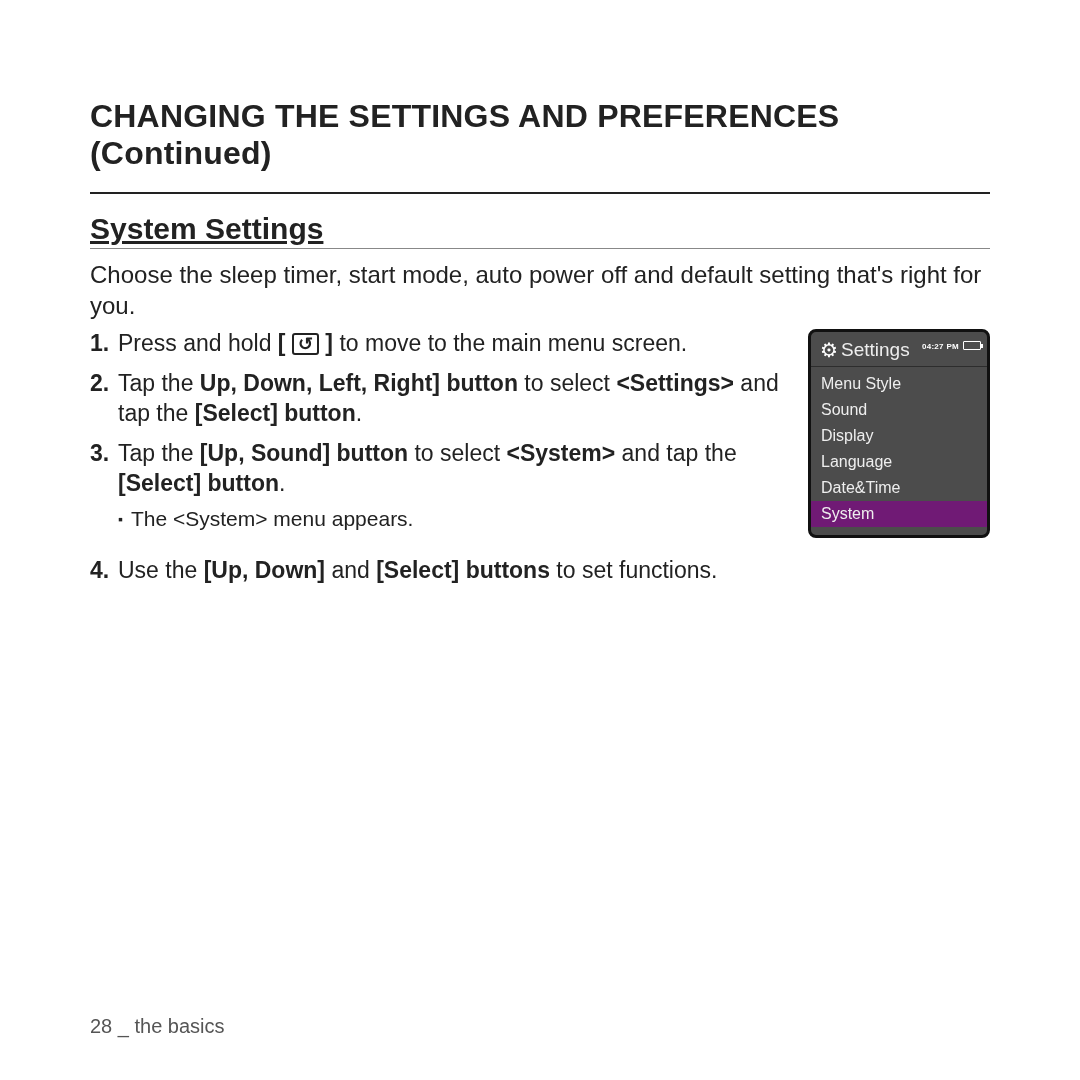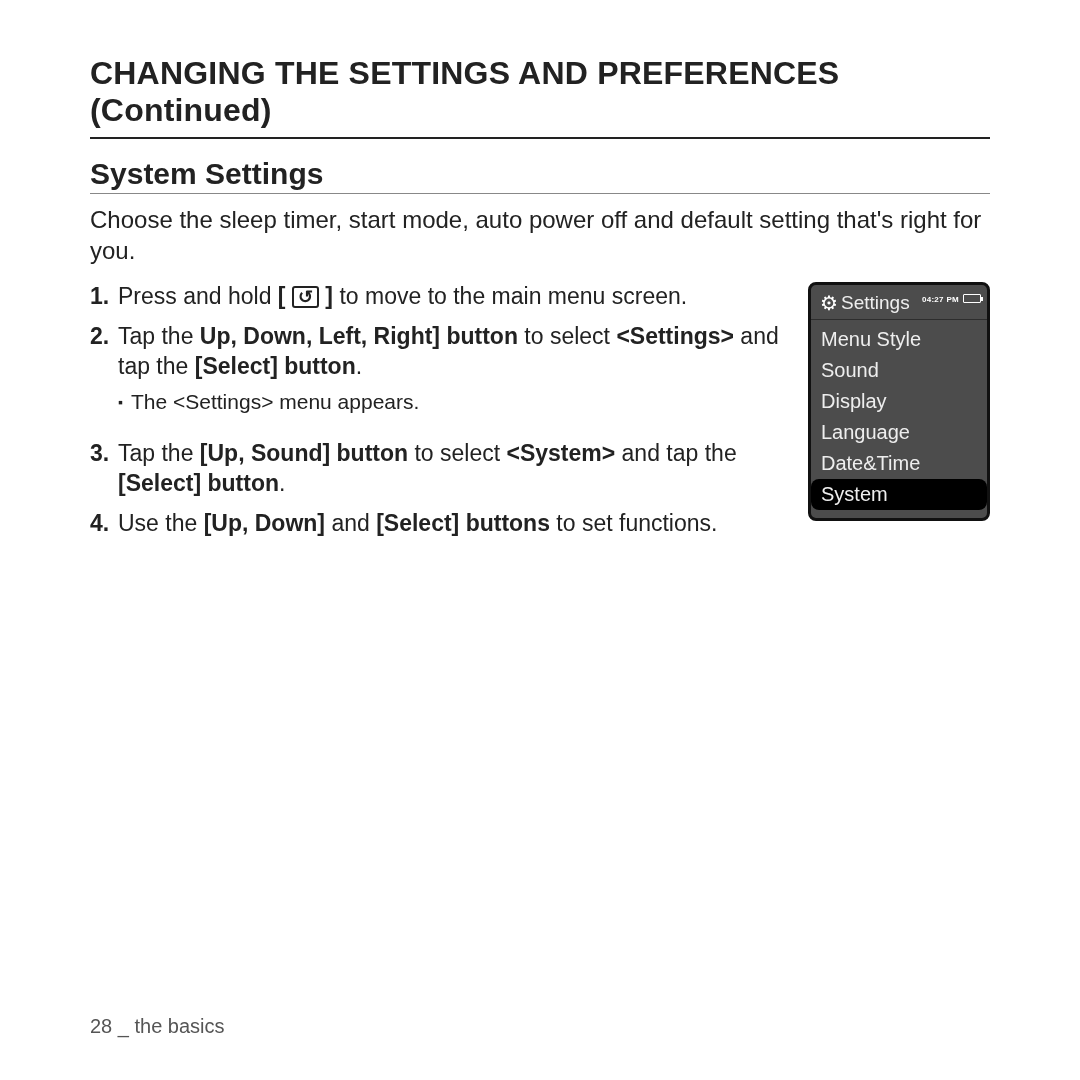--- a/index.html
+++ b/index.html
@@ -9,35 +9,37 @@
     background: #fff;
     font-family: Arial, Helvetica, sans-serif;
     color: #222;
     padding: 55px 90px 40px 90px;
     position: relative;
   }
   .page-title {
     font-size: 32px;
     font-weight: bold;
     border-bottom: 2px solid #222;
-    padding-bottom: 8px;
+    padding-bottom: 20px;
     margin-bottom: 18px;
     letter-spacing: 0.2px;
+    margin-top: 43px;
   }
   .section-title {
     font-size: 30px;
     font-weight: bold;
     border-bottom: 1px solid #888;
     padding-bottom: 2px;
     margin-bottom: 10px;
+    text-decoration: underline;
   }
   .intro {
     font-size: 24px;
     line-height: 1.3;
-    margin-bottom: 16px;
+    margin-bottom: 8px;
   }
   .content-row {
     display: flex;
     align-items: flex-start;
     gap: 14px;
   }
   ol.steps {
     list-style: none;
     flex: 1 1 auto;
   }
@@ -111,26 +113,25 @@
   .dev-head .batt::after{
     content:""; position:absolute; right:-3px; top:2px;
     width:2px; height:4px; background:#fff;
   }
   .dev-head .batt .fill{
     background:#fff; height:100%; width:100%;
   }
   .dev-sep { height:1px; background:#2d2d2d; margin:0 0 4px 0; }
   .dev-item {
     padding: 4px 10px;
-    font-size: 20px;
+    font-size: 16px;
     color:#eee;
   }
   .dev-item.sel {
-    background: #000000;
-    border-radius: 8px;
+    background: #701a75;
   }
 
   .footer {
     position: absolute;
     bottom: 42px;
     left: 90px;
     font-size: 20px;
     color: #555;
   }
   .footer .pn { font-weight: normal; color:#555; }
@@ -151,28 +152,28 @@
       <span class="num">1.</span>
       <span class="body">
         <span>Press and hold </span><span class="b">[ </span><span class="back-key">↺</span><span class="b"> ]</span><span> to move to the main menu screen.</span>
       </span>
     </li>
 
     <li>
       <span class="num">2.</span>
       <span class="body">
         <span>Tap the </span><span class="b">Up, Down, Left, Right] button</span><span> to select </span><span class="b">&lt;Settings&gt;</span><span> and tap the </span><span class="b">[Select] button</span><span>.</span>
-        <div class="sub">The &lt;Settings&gt; menu appears.</div>
       </span>
     </li>
 
     <li>
       <span class="num">3.</span>
       <span class="body">
         <span>Tap the </span><span class="b">[Up, Sound] button</span><span> to select </span><span class="b">&lt;System&gt;</span><span> and tap the </span><span class="b">[Select] button</span><span>.</span>
+        <div class="sub">The &lt;System&gt; menu appears.</div>
       </span>
     </li>
 
     <li>
       <span class="num">4.</span>
       <span class="body">
         <span>Use the </span><span class="b">[Up, Down]</span><span> and </span><span class="b">[Select] buttons</span><span> to set functions.</span>
       </span>
     </li>
 

